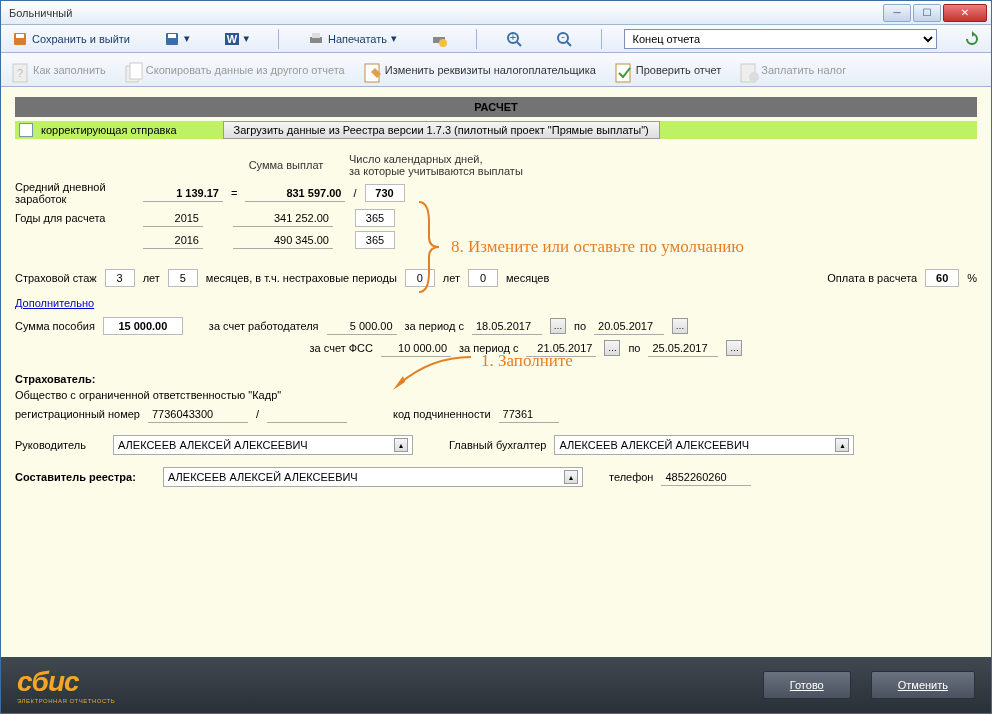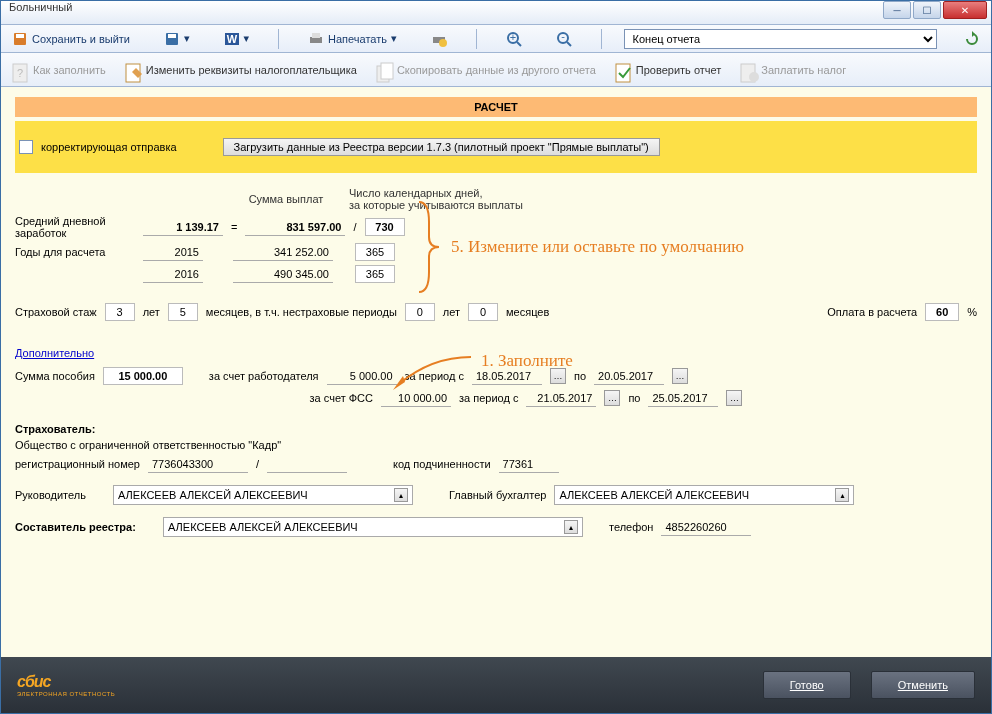--- a/index.html
+++ b/index.html
@@ -1,45 +1,45 @@
 <!DOCTYPE html>
 <html><head>
 <meta charset="utf-8">
 <style>
 *{box-sizing:border-box;margin:0;padding:0;font-family:Tahoma,Arial,sans-serif;font-size:11px}
 body{background:#8a9cb0;width:992px;height:714px;overflow:hidden}
 .window{width:992px;height:714px;background:#fff;border:1px solid #3a6ea5;display:flex;flex-direction:column}
-.titlebar{height:24px;background:linear-gradient(#fff,#e4ecf7);display:flex;align-items:flex-start;padding:0 4px;border-bottom:1px solid #a0b5d3}
+.titlebar{height:24px;background:linear-gradient(#fff,#e4ecf7);display:flex;align-items:center;padding:0 4px;border-bottom:1px solid #a0b5d3}
 .titlebar-text{flex:1;padding-left:4px;color:#333}
 .winbtns{display:flex;gap:2px}
 .winbtn{width:28px;height:18px;background:linear-gradient(#f0f4fa,#c5d5ea);border:1px solid #8fa8c8;border-radius:2px;display:flex;align-items:center;justify-content:center;cursor:pointer;font-size:10px;color:#2a4d7a}
 .winbtn.close{width:44px;background:linear-gradient(#e97e7e,#c83030);color:#fff;border-color:#a02020}
 .toolbar{height:28px;background:linear-gradient(#f8fafd,#e7eef9);border-bottom:1px solid #a0b5d3;display:flex;align-items:center;padding:0 4px;gap:20px}
 .tbtn{height:22px;padding:0 6px;display:flex;align-items:center;gap:4px;border:1px solid transparent;border-radius:2px;cursor:pointer;color:#1a3c6e}
 .tsep{width:1px;height:20px;background:#a0b5d3;margin:0 2px}
 .ticon{width:16px;height:16px;display:inline-block}
 .tselect{flex:1;height:20px;border:1px solid #7a92b5;background:#fff;padding:0 4px;font-size:11px}
 .toolbar2{height:34px;background:linear-gradient(#f8fafd,#e7eef9);border-bottom:1px solid #a0b5d3;display:flex;align-items:center;padding:0 6px;gap:10px}
 .tb2btn{display:flex;align-items:center;gap:6px;cursor:pointer;color:#333;padding:4px}
 .tb2btn.dis{color:#999}
 .content{flex:1;background:#fdfce9;padding:10px 14px;overflow:auto;position:relative}
-.section-title{text-align:center;font-weight:bold;padding:4px;background:#fdba74}
+.section-title{text-align:center;font-weight:bold;padding:4px;background:#737373}
 .row{display:flex;align-items:center;gap:8px;margin:4px 0}
 .chk{width:14px;height:14px;border:1px solid #7a92b5;background:#fff}
 .btn-gray{background:linear-gradient(#f5f5f5,#ddd);border:1px solid #999;padding:2px 10px;cursor:pointer}
 .inp{border:none;border-bottom:1px solid #aaa;background:transparent;text-align:right;padding:1px 4px;height:18px;font-size:11px}
 .inp.bold{font-weight:bold}
 .inp.boxed{border:1px solid #bbb;background:#fff;text-align:center}
 .lblcol{width:120px}
 .link{color:#0000cc;text-decoration:underline;cursor:pointer}
 .datebtn{width:16px;height:16px;border:1px solid #999;background:linear-gradient(#f5f5f5,#ddd);cursor:pointer;display:inline-flex;align-items:center;justify-content:center;font-size:9px}
 .drop{height:20px;border:1px solid #aaa;background:#fff;display:flex;align-items:center;padding:0 4px}
 .drop .arrow{margin-left:auto;border:1px solid #999;width:14px;height:14px;display:flex;align-items:center;justify-content:center;background:linear-gradient(#f5f5f5,#ddd);font-size:8px}
 .footer{height:56px;background:linear-gradient(#404850,#2a3038);display:flex;align-items:center;padding:0 16px;gap:12px}
-.logo{color:#f5a623;font-weight:bold;font-style:italic;font-size:16px;letter-spacing:-1px}
+.logo{color:#f5a623;font-weight:bold;font-style:italic;font-size:28px;letter-spacing:-1px}
 .logo-sub{color:#f5a623;font-size:6px;letter-spacing:0.5px}
 .fbtn{margin-left:auto;background:linear-gradient(#6a7280,#4a5260);border:1px solid #2a3038;color:#fff;padding:7px 26px;border-radius:2px;cursor:pointer;text-decoration:underline}
 .fbtn+.fbtn{margin-left:0}
 .annot{position:absolute;color:#e67e22;font-family:"Comic Sans MS",cursive;font-size:17px;pointer-events:none}
 svg{overflow:visible}
 .headerlbl{color:#333;font-size:11px}
 </style>
 </head>
 <body>
 
@@ -109,53 +109,53 @@
   </div>
 
   <div class="toolbar2">
     <div class="tb2btn dis">
       <span class="ticon"><svg width="22" height="22">
             <rect x="2" y="2" width="14" height="18" fill="#eee" stroke="#ccc"></rect>
             <text x="9" y="15" font-size="12" fill="#bbb" text-anchor="middle">?</text>
           </svg></span>
       <span>Как заполнить</span>
     </div>
+    <div class="tb2btn dis">
+      <span class="ticon"><svg width="22" height="22">
+            <rect x="2" y="4" width="12" height="16" fill="#eee" stroke="#ccc"></rect>
+            <rect x="6" y="1" width="12" height="16" fill="#fff" stroke="#ccc"></rect>
+          </svg></span>
+      <span>Скопировать данные из другого отчета</span>
+    </div>
     <div class="tb2btn">
       <span class="ticon"><svg width="22" height="22">
             <rect x="2" y="2" width="14" height="18" fill="#fff" stroke="#c09040"></rect>
             <path d="M12 6 L18 12 L14 16 L8 10 Z" fill="#e0a050"></path>
           </svg></span>
       <span>Изменить реквизиты налогоплательщика</span>
     </div>
-    <div class="tb2btn dis">
-      <span class="ticon"><svg width="22" height="22">
-            <rect x="2" y="4" width="12" height="16" fill="#eee" stroke="#ccc"></rect>
-            <rect x="6" y="1" width="12" height="16" fill="#fff" stroke="#ccc"></rect>
-          </svg></span>
-      <span>Скопировать данные из другого отчета</span>
-    </div>
     <div class="tb2btn">
       <span class="ticon"><svg width="22" height="22">
             <rect x="2" y="2" width="14" height="18" fill="#fff" stroke="#c09040"></rect>
             <path d="M5 11 L9 15 L16 6" fill="none" stroke="#3a9a3a" stroke-width="2"></path>
           </svg></span>
       <span>Проверить отчет</span>
     </div>
     <div class="tb2btn dis">
       <span class="ticon"><svg width="22" height="22">
             <rect x="2" y="2" width="14" height="18" fill="#eee" stroke="#ccc"></rect>
             <circle cx="15" cy="15" r="5" fill="#ddd"></circle>
           </svg></span>
       <span>Заплатить налог</span>
     </div>
   </div>
 
   <div class="content">
     <div class="section-title">РАСЧЕТ</div>
-    <div class="row" style="background:#fde047;padding:17px 4px">
+    <div class="row" style="background:#bef264;padding:0 4px">
       <span class="chk"></span>
       <span>корректирующая отправка</span>
       <span style="width:30px"></span>
       <button class="btn-gray">Загрузить данные из Реестра версии 1.7.3 (пилотный проект "Прямые выплаты")</button>
     </div>
 
     <div class="row" style="margin-top:14px">
       <span class="lblcol"></span>
       <span style="width:80px"></span>
       <span style="width:110px;text-align:center" class="headerlbl">Сумма выплат</span>
@@ -198,21 +198,21 @@
       <input class="inp boxed" style="width: 30px;" value="0">
       <span>лет</span>
       <input class="inp boxed" style="width: 30px;" value="0">
       <span>месяцев</span>
       <span style="flex:1"></span>
       <span>Оплата в расчета</span>
       <input class="inp bold boxed" style="width: 34px;" value="60">
       <span>%</span>
     </div>
 
-    <div class="row" style="margin-top:26px">
+    <div class="row" style="margin-top:10px">
       <span class="link">Дополнительно</span>
     </div>
 
     <div class="row" style="margin-top:8px">
       <span>Сумма пособия</span>
       <input class="inp bold boxed" style="width: 80px;" value="15 000.00">
       <span style="width:10px"></span>
       <span>за счет работодателя</span>
       <input class="inp" style="width: 70px;" value="5 000.00">
       <span>за период с</span>
@@ -271,21 +271,21 @@
           <span class="arrow">▴</span>
         </div>
       <span style="width:10px"></span>
       <span>телефон</span>
       <input class="inp" style="width: 90px; text-align: left;" value="4852260260">
     </div>
 
     <svg style="position:absolute;left:413px;top:115px;pointer-events:none" width="30" height="90">
       <path d="M5 0 Q15 0 15 20 L15 35 Q15 45 25 45 Q15 45 15 55 L15 70 Q15 90 5 90" fill="none" stroke="#e67e22" stroke-width="2"></path>
     </svg>
-    <div class="annot" style="left:450px;top:150px">5. Измените или оставьте по умолчанию</div>
+    <div class="annot" style="left:450px;top:150px">8. Измените или оставьте по умолчанию</div>
     <svg style="position:absolute;left:390px;top:265px;pointer-events:none" width="90" height="40">
       <path d="M80 5 Q40 5 8 32" fill="none" stroke="#e67e22" stroke-width="2"></path>
       <polygon points="2,38 14,30 12,24" fill="#e67e22"></polygon>
     </svg>
     <div class="annot" style="left:480px;top:264px">1. Заполните</div>
   </div>
 
   <div class="footer">
     <div>
       <div class="logo">сбис</div>

